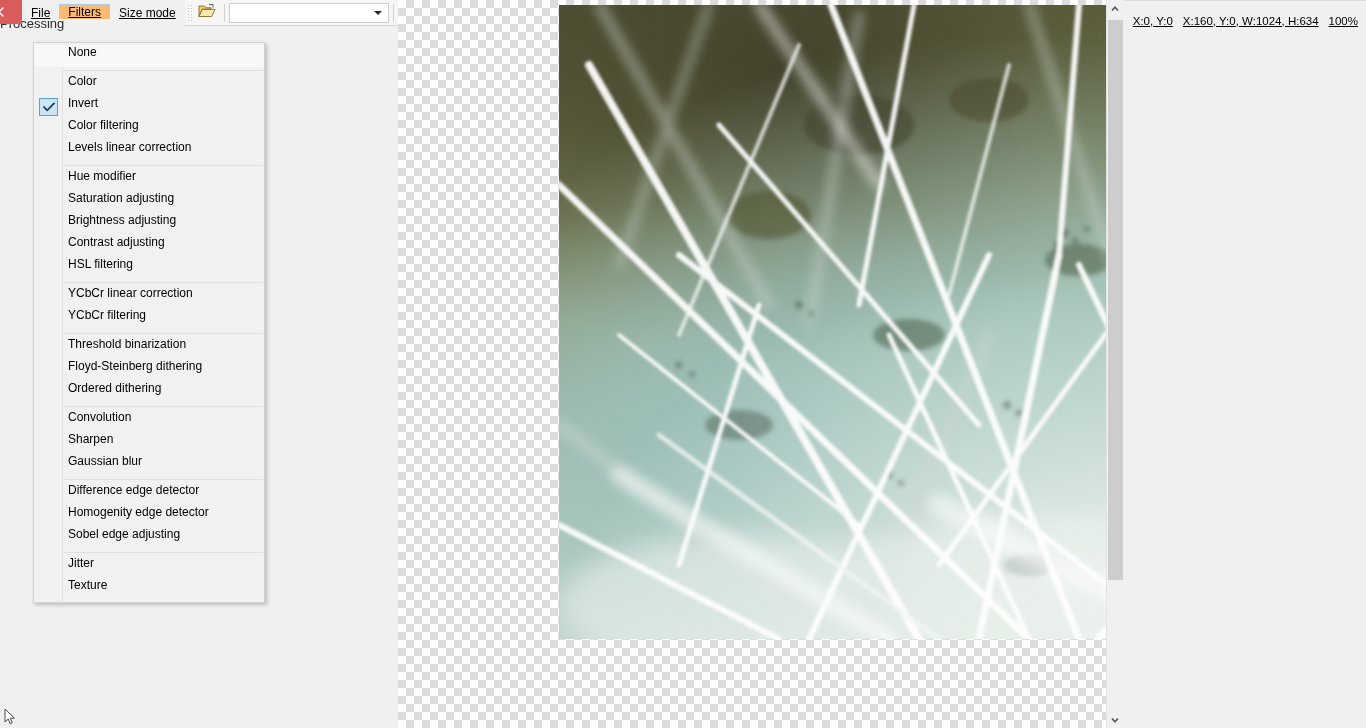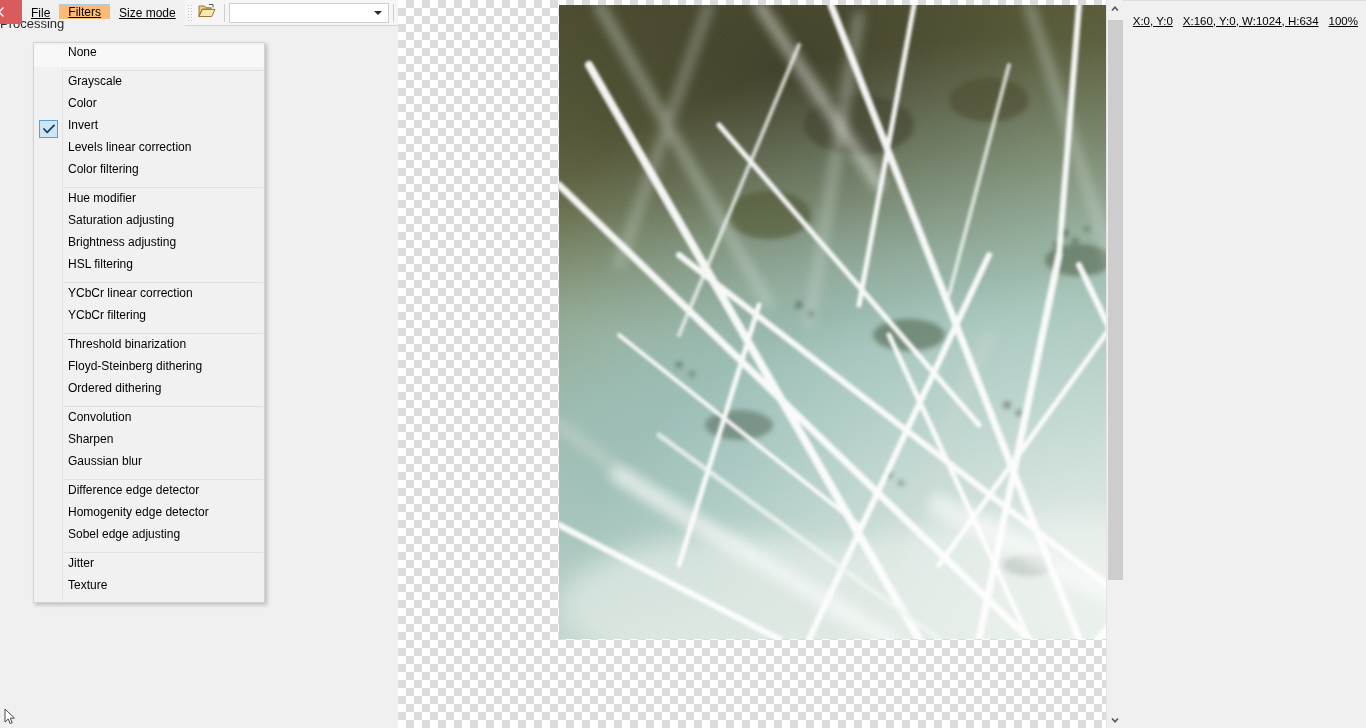--- a/index.html
+++ b/index.html
@@ -505,48 +505,48 @@
   </div>
 
   <div class="dropdown">
     <div class="gutter"></div>
     <div id="menu-body">
         <div class="mi first">
           <span>None</span>
         </div>
         <div class="mi-sep"></div>
         <div class="mi">
-          <span>Grayscale</span>
-        </div>
-        <div class="mi">
           <span>Color</span>
         </div>
         <div class="mi">
           <span class="check">
             <svg width="12" height="10" viewBox="0 0 12 10">
               <path d="M1 5 L4.2 8.4 L11 1.4" fill="none" stroke="#1b3f5e" stroke-width="1.8" stroke-linecap="round" stroke-linejoin="round"></path>
             </svg>
           </span>
           <span>Invert</span>
         </div>
         <div class="mi">
+          <span>Color filtering</span>
+        </div>
+        <div class="mi">
           <span>Levels linear correction</span>
         </div>
-        <div class="mi">
-          <span>Color filtering</span>
-        </div>
         <div class="mi-sep"></div>
         <div class="mi">
           <span>Hue modifier</span>
         </div>
         <div class="mi">
           <span>Saturation adjusting</span>
         </div>
         <div class="mi">
           <span>Brightness adjusting</span>
+        </div>
+        <div class="mi">
+          <span>Contrast adjusting</span>
         </div>
         <div class="mi">
           <span>HSL filtering</span>
         </div>
         <div class="mi-sep"></div>
         <div class="mi">
           <span>YCbCr linear correction</span>
         </div>
         <div class="mi">
           <span>YCbCr filtering</span>

